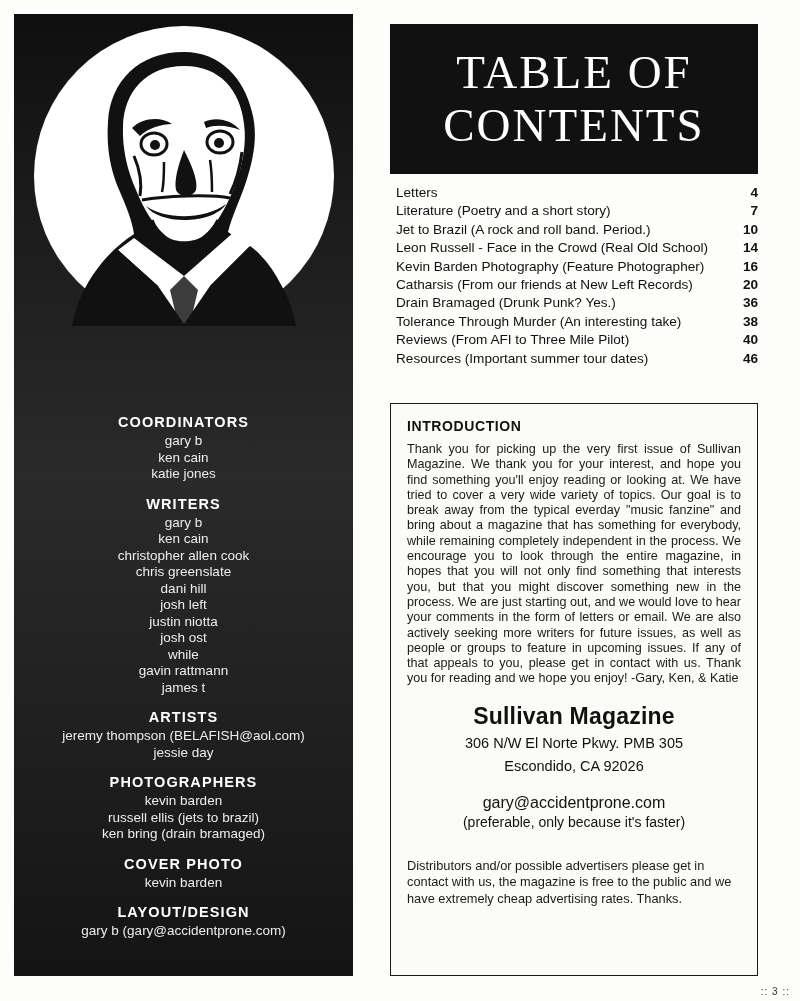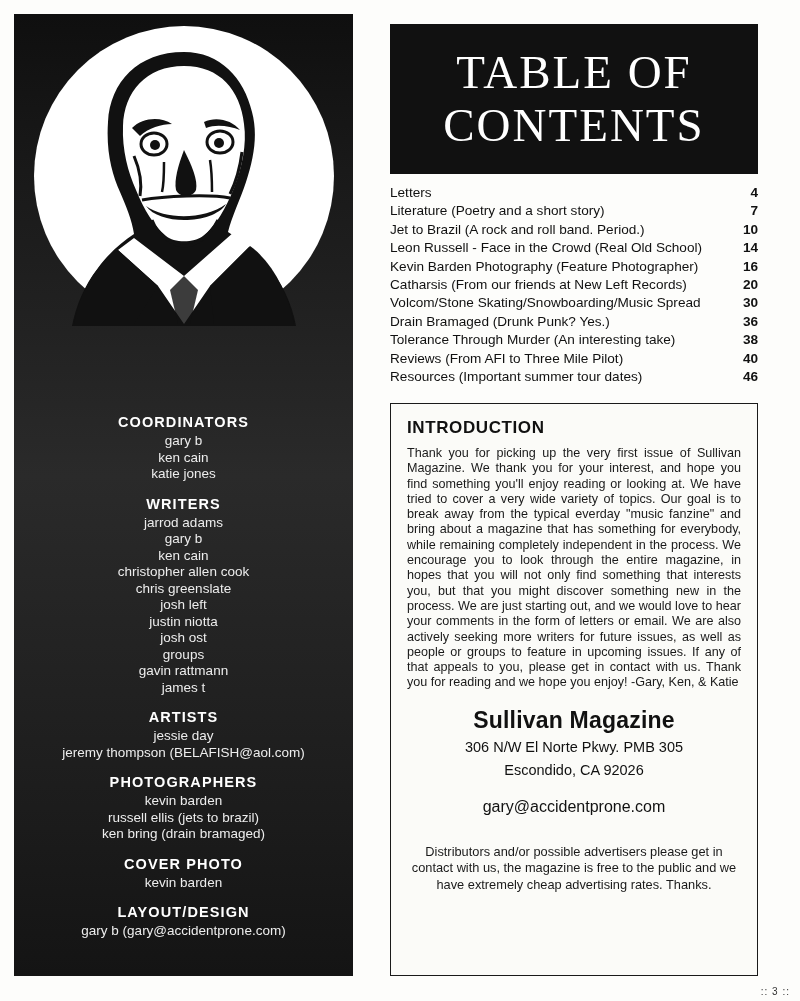--- a/index.html
+++ b/index.html
@@ -116,41 +116,42 @@
     display: flex;
     align-items: baseline;
     font-size: 13.6px;
     line-height: 18.4px;
     color: #111111;
   }
   .toc-title {
     flex: 1 1 auto;
     white-space: nowrap;
     overflow: hidden;
+    margin-left: 6px;
   }
   .toc-page {
     flex: 0 0 auto;
     width: 26px;
     text-align: right;
     font-weight: bold;
   }
 
   .intro-box {
     position: absolute;
     left: 8px;
     top: 389px;
     width: 368px;
     height: 573px;
     border: 1px solid #1a1a1a;
     background: #fbfbf8;
     box-sizing: border-box;
     padding: 14px 16px 10px 16px;
   }
   .intro-title {
-    font-size: 17px;
+    font-size: 14px;
     font-weight: bold;
     letter-spacing: 0.6px;
     color: #111;
     margin-bottom: 8px;
   }
   .intro-body {
     font-size: 12.6px;
     line-height: 15.3px;
     color: #1a1a1a;
     text-align: justify;
@@ -178,21 +179,20 @@
     color: #111;
   }
   .email-note {
     text-align: center;
     font-size: 14px;
     color: #111;
     margin-top: 2px;
   }
   .distrib {
     margin-top: 28px;
-    text-align: center;
     font-size: 12.8px;
     line-height: 16.5px;
     color: #1a1a1a;
   }
 
   .folio {
     position: absolute;
     right: 10px;
     bottom: 4px;
     font-size: 10px;
@@ -255,37 +255,37 @@
 
       <div class="credit-block">
         <div class="credit-head">COORDINATORS</div>
         <div class="credit-name">gary b</div>
         <div class="credit-name">ken cain</div>
         <div class="credit-name">katie jones</div>
       </div>
 
       <div class="credit-block">
         <div class="credit-head">WRITERS</div>
-        <div class="credit-name">jarrod adams</div>
         <div class="credit-name">gary b</div>
         <div class="credit-name">ken cain</div>
         <div class="credit-name">christopher allen cook</div>
         <div class="credit-name">chris greenslate</div>
+        <div class="credit-name">dani hill</div>
         <div class="credit-name">josh left</div>
         <div class="credit-name">justin niotta</div>
         <div class="credit-name">josh ost</div>
-        <div class="credit-name">groups</div>
+        <div class="credit-name">while</div>
         <div class="credit-name">gavin rattmann</div>
         <div class="credit-name">james t</div>
       </div>
 
       <div class="credit-block">
         <div class="credit-head">ARTISTS</div>
+        <div class="credit-name">jeremy thompson (BELAFISH@aol.com)</div>
         <div class="credit-name">jessie day</div>
-        <div class="credit-name">jeremy thompson (BELAFISH@aol.com)</div>
       </div>
 
       <div class="credit-block">
         <div class="credit-head">PHOTOGRAPHERS</div>
         <div class="credit-name">kevin barden</div>
         <div class="credit-name">russell ellis (jets to brazil)</div>
         <div class="credit-name">ken bring (drain bramaged)</div>
       </div>
 
       <div class="credit-block">
@@ -327,24 +327,20 @@
       </div>
       <div class="toc-row">
         <span class="toc-title">Kevin Barden Photography (Feature Photographer)</span>
         <span class="toc-page">16</span>
       </div>
       <div class="toc-row">
         <span class="toc-title">Catharsis (From our friends at New Left Records)</span>
         <span class="toc-page">20</span>
       </div>
       <div class="toc-row">
-        <span class="toc-title">Volcom/Stone Skating/Snowboarding/Music Spread</span>
-        <span class="toc-page">30</span>
-      </div>
-      <div class="toc-row">
         <span class="toc-title">Drain Bramaged (Drunk Punk? Yes.)</span>
         <span class="toc-page">36</span>
       </div>
       <div class="toc-row">
         <span class="toc-title">Tolerance Through Murder (An interesting take)</span>
         <span class="toc-page">38</span>
       </div>
       <div class="toc-row">
         <span class="toc-title">Reviews (From AFI to Three Mile Pilot)</span>
         <span class="toc-page">40</span>
@@ -357,20 +353,21 @@
 
     <div class="intro-box">
       <div class="intro-title">INTRODUCTION</div>
       <div class="intro-body">Thank you for picking up the very first issue of Sullivan Magazine. We thank you for your interest, and hope you find something you'll enjoy reading or looking at. We have tried to cover a very wide variety of topics. Our goal is to break away from the typical everday "music fanzine" and bring about a magazine that has something for everybody, while remaining completely independent in the process. We encourage you to look through the entire magazine, in hopes that you will not only find something that interests you, but that you might discover something new in the process. We are just starting out, and we would love to hear your comments in the form of letters or email. We are also actively seeking more writers for future issues, as well as people or groups to feature in upcoming issues. If any of that appeals to you, please get in contact with us. Thank you for reading and we hope you enjoy! -Gary, Ken, &amp; Katie</div>
 
       <div class="mag-name">Sullivan Magazine</div>
       <div class="addr">306 N/W El Norte Pkwy. PMB 305</div>
       <div class="addr">Escondido, CA 92026</div>
 
       <div class="email">gary@accidentprone.com</div>
+      <div class="email-note">(preferable, only because it's faster)</div>
 
       <div class="distrib">Distributors and/or possible advertisers please get in contact with us, the magazine is free to the public and we have extremely cheap advertising rates. Thanks.</div>
     </div>
 
   </div>
 
   <div class="folio">:: 3 ::</div>
 
 </div>
 

